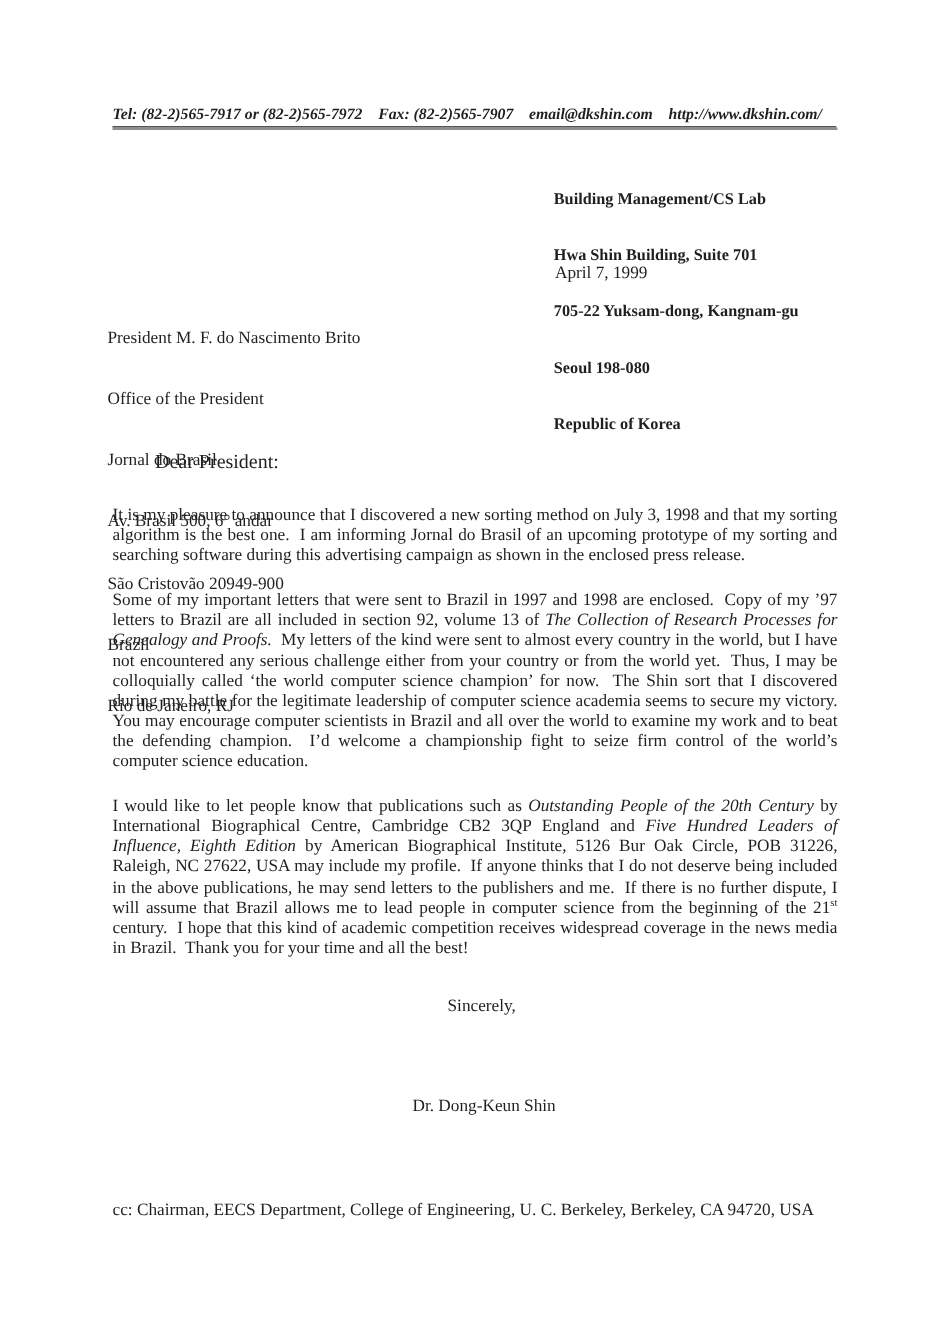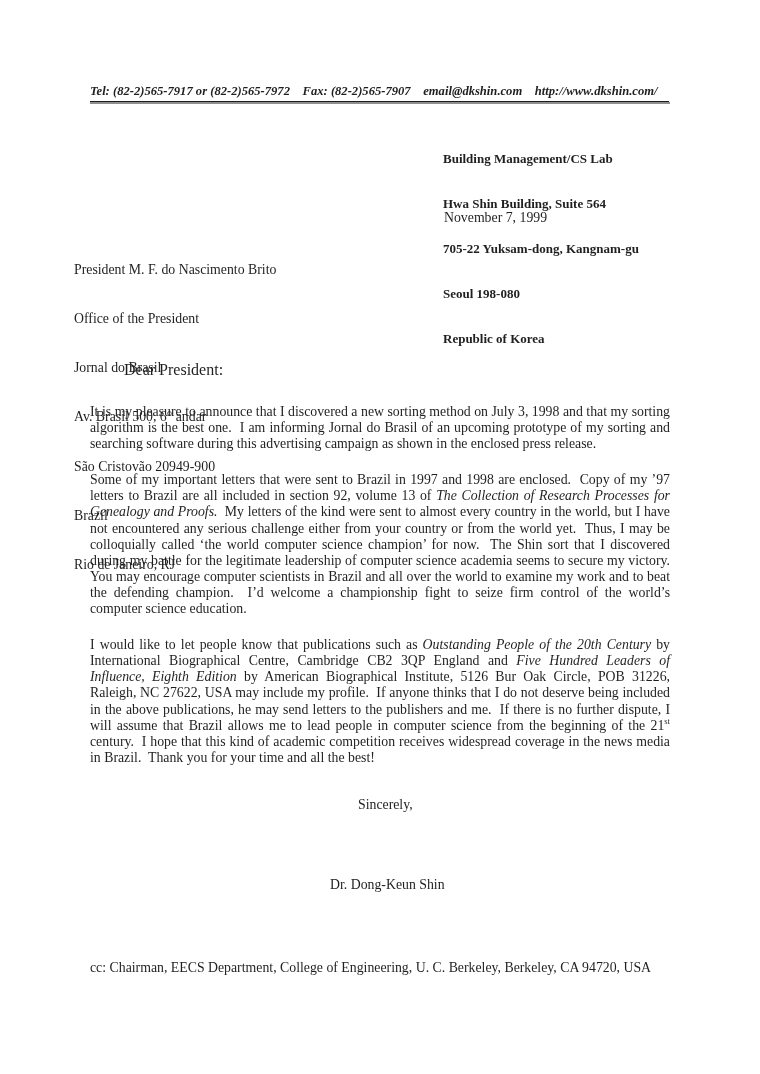--- a/index.html
+++ b/index.html
@@ -47,21 +47,21 @@
     white-space: pre;
   }
   .date {
     position: absolute;
     left: 444px;
     top: 210px;
     font-size: 13.8px;
   }
   .recipient {
     position: absolute;
-    left: 74px;
+    left: 86px;
     top: 229px;
     font-size: 13.8px;
     line-height: 16.4px;
     white-space: pre;
   }
   .salutation {
     position: absolute;
     left: 95px;
     top: 361px;
     font-size: 16px;
@@ -108,27 +108,27 @@
 </head>
 <body>
 
 <div class="page">
 
   <div class="letterhead">Tel: (82-2)565-7917 or (82-2)565-7972    Fax: (82-2)565-7907    email@dkshin.com    http://www.dkshin.com/</div>
   <div class="letterhead-rule"></div>
 
   <div class="sender">
     <div>Building Management/CS Lab</div>
-    <div>Hwa Shin Building, Suite 564</div>
+    <div>Hwa Shin Building, Suite 701</div>
     <div>705-22 Yuksam-dong, Kangnam-gu</div>
     <div>Seoul 198-080</div>
     <div>Republic of Korea</div>
   </div>
 
-  <div class="date">November 7, 1999</div>
+  <div class="date">April 7, 1999</div>
 
   <div class="recipient">
     <div>President M. F. do Nascimento Brito</div>
     <div>Office of the President</div>
     <div>Jornal do Brasil</div>
     <div>Av. Brasil 500, 6° andar</div>
     <div>São Cristovão 20949-900</div>
     <div>Brazil</div>
     <div>Rio de Janeiro, RJ</div>
   </div>

